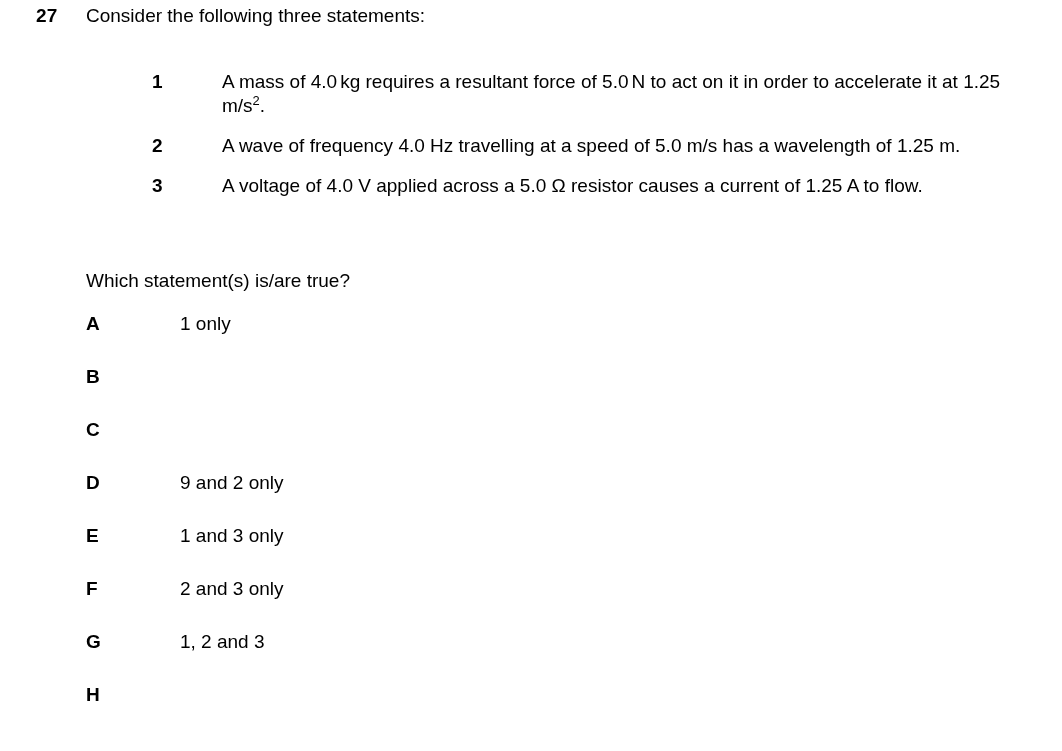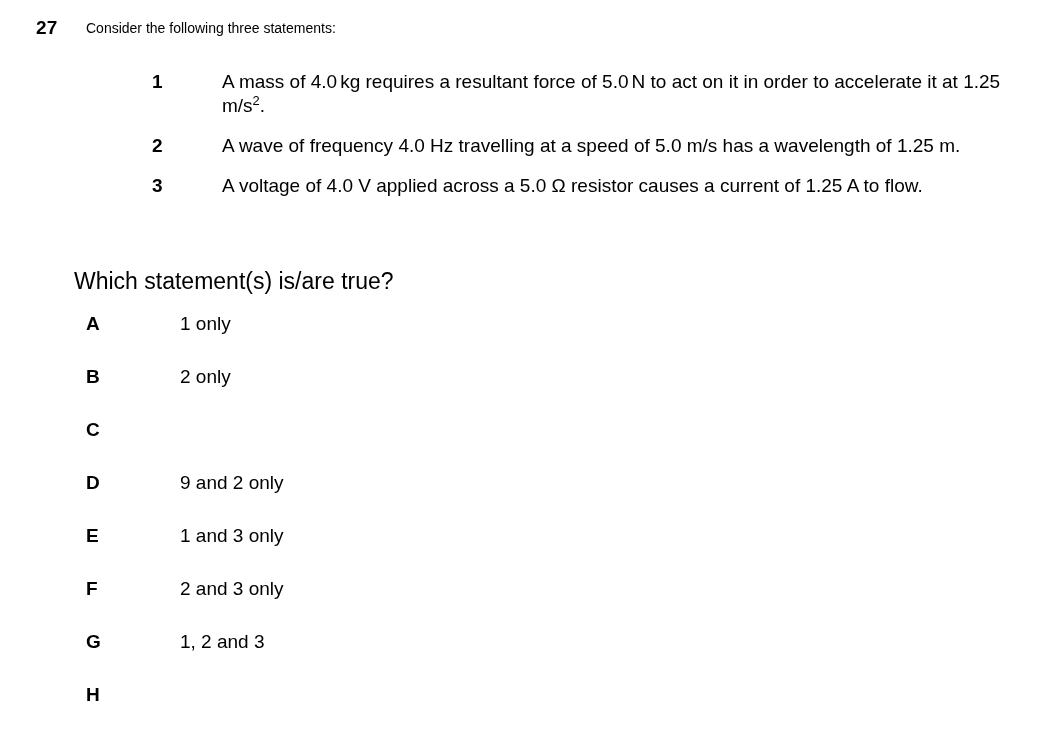--- a/index.html
+++ b/index.html
@@ -20,37 +20,37 @@
     width: 1062px;
     height: 751px;
     background: #ffffff;
     overflow: hidden;
   }
 
   
   .question-block {
     position: absolute;
     left: 36px;
-    top: 16px;
+    top: 4px;
     width: 1010px;
     display: flex;
     align-items: flex-start;
   }
 
   .q-number {
     flex: 0 0 50px;
     font-size: 19px;
     font-weight: bold;
     line-height: 24px;
     letter-spacing: 0.1px;
   }
 
   .q-stem {
     flex: 1 1 auto;
-    font-size: 14px;
+    font-size: 19px;
     line-height: 24px;
   }
 
   
   .statements {
     position: absolute;
     left: 152px;
     top: 70px;
     width: 895px;
   }
@@ -81,23 +81,23 @@
 
   sup {
     font-size: 0.68em;
     vertical-align: super;
     line-height: 0;
   }
 
   
   .lead-in {
     position: absolute;
-    left: 74px;
+    left: 86px;
     top: 269px;
-    font-size: 23px;
+    font-size: 19px;
     line-height: 24px;
     white-space: nowrap;
   }
 
   
   .options {
     position: absolute;
     left: 86px;
     top: 313px;
     width: 700px;
@@ -161,21 +161,20 @@
 
   <div class="options">
 
     <div class="option-row">
       <div class="opt-letter">A</div>
       <div class="opt-text">1 only</div>
     </div>
 
     <div class="option-row">
       <div class="opt-letter">B</div>
-      <div class="opt-text">2 only</div>
     </div>
 
     <div class="option-row">
       <div class="opt-letter">C</div>
     </div>
 
     <div class="option-row">
       <div class="opt-letter">D</div>
       <div class="opt-text">9 and 2 only</div>
     </div>

